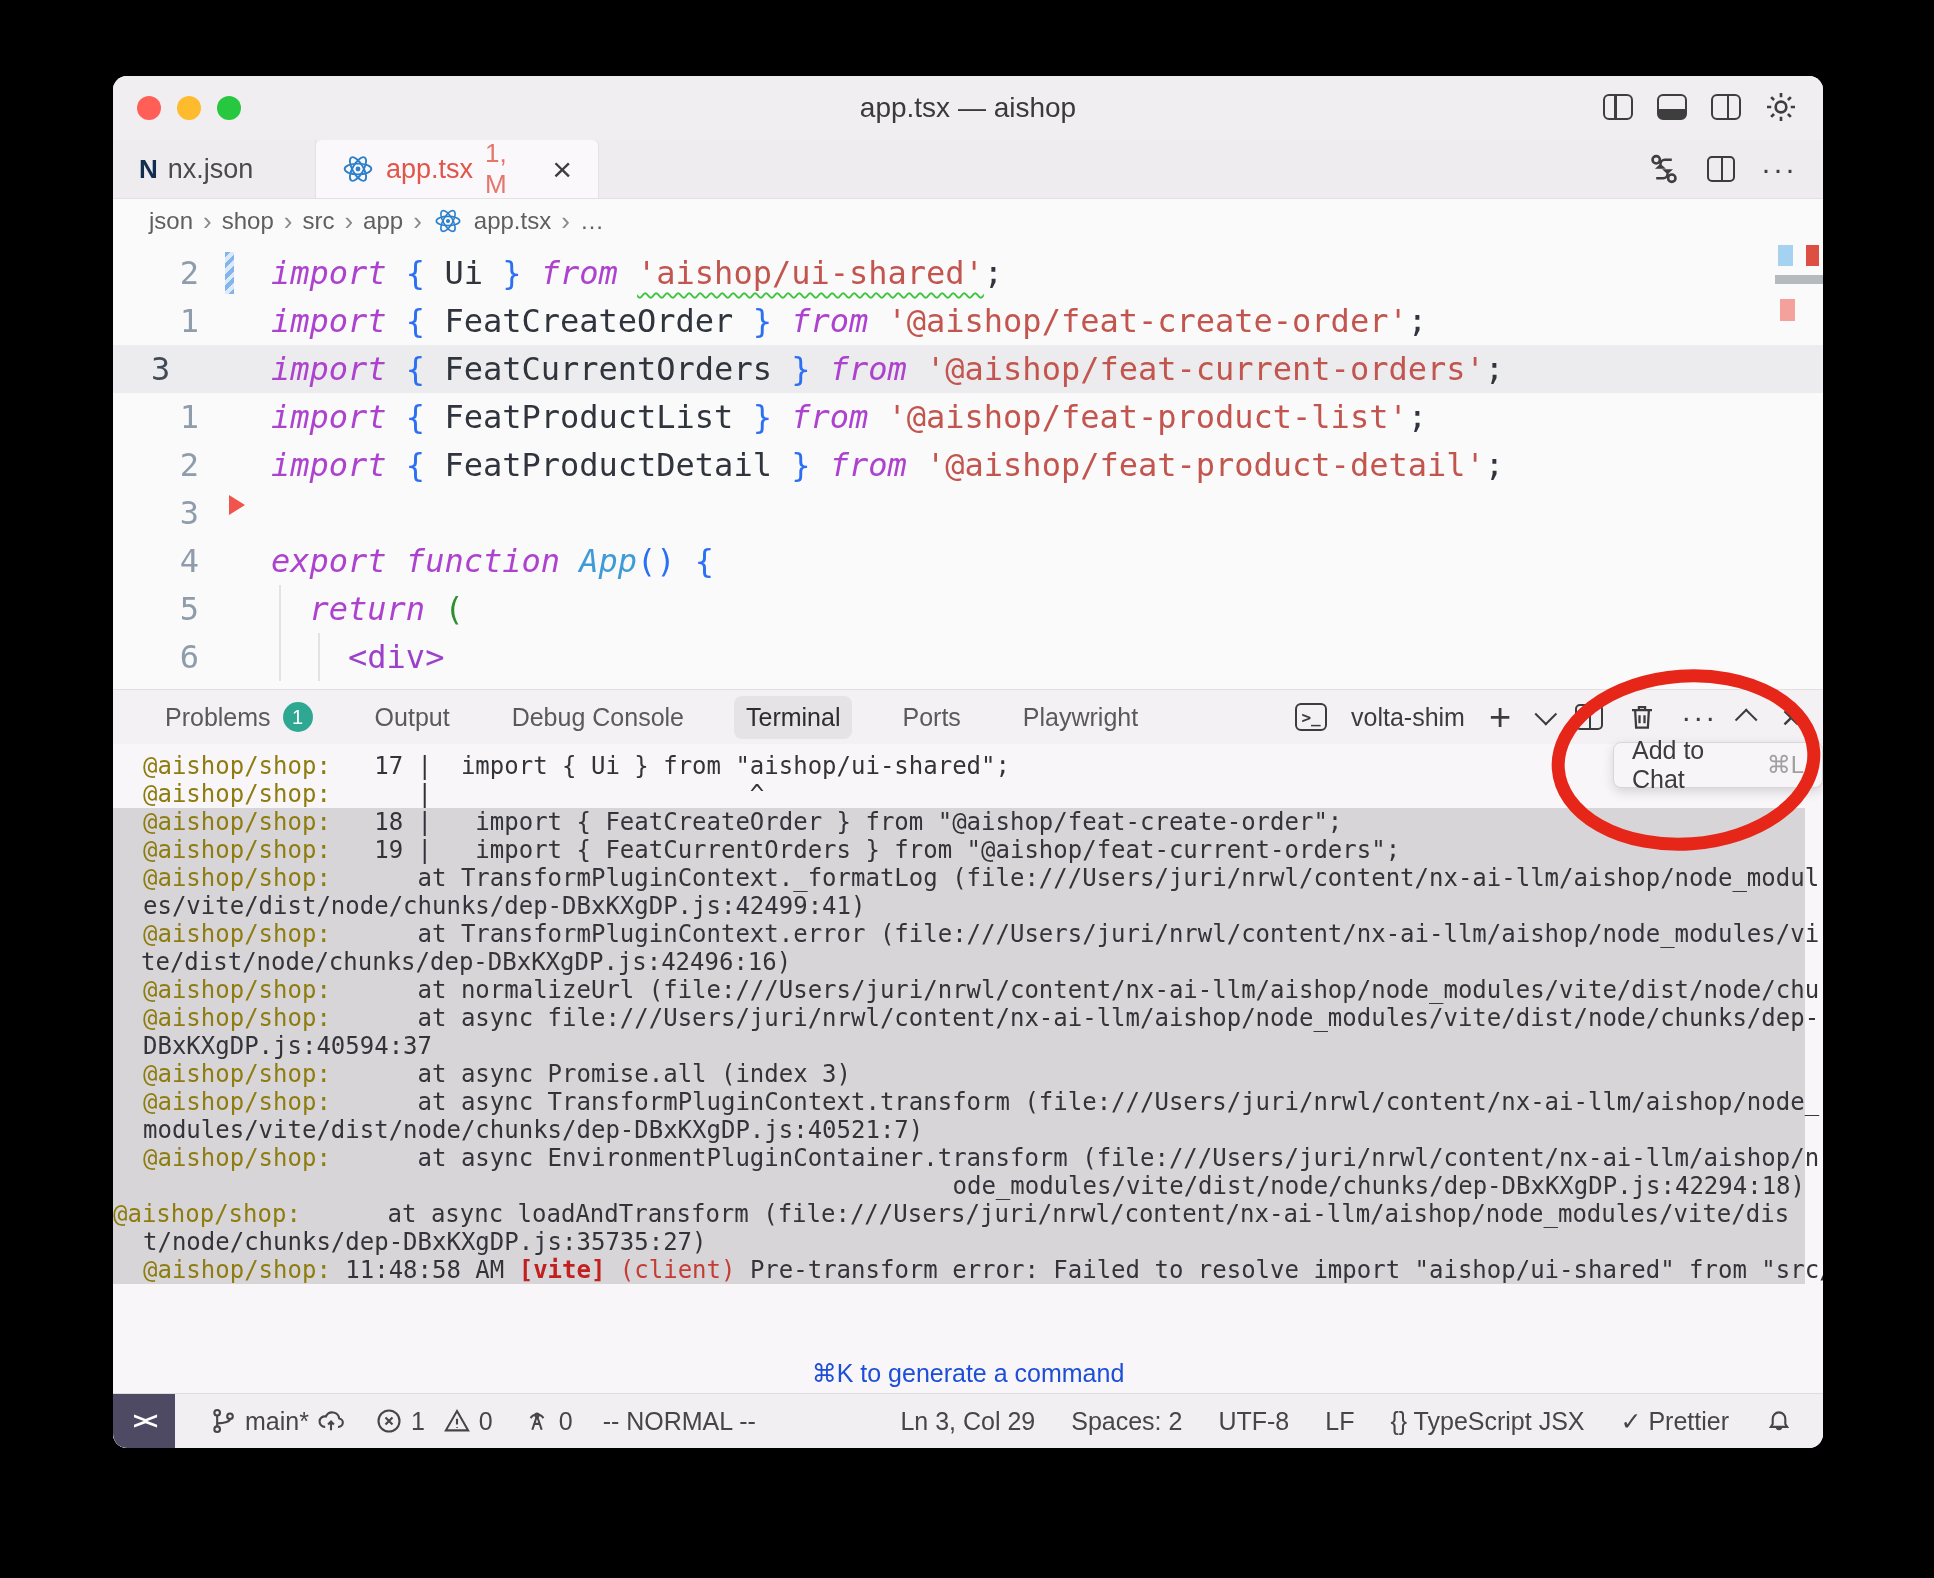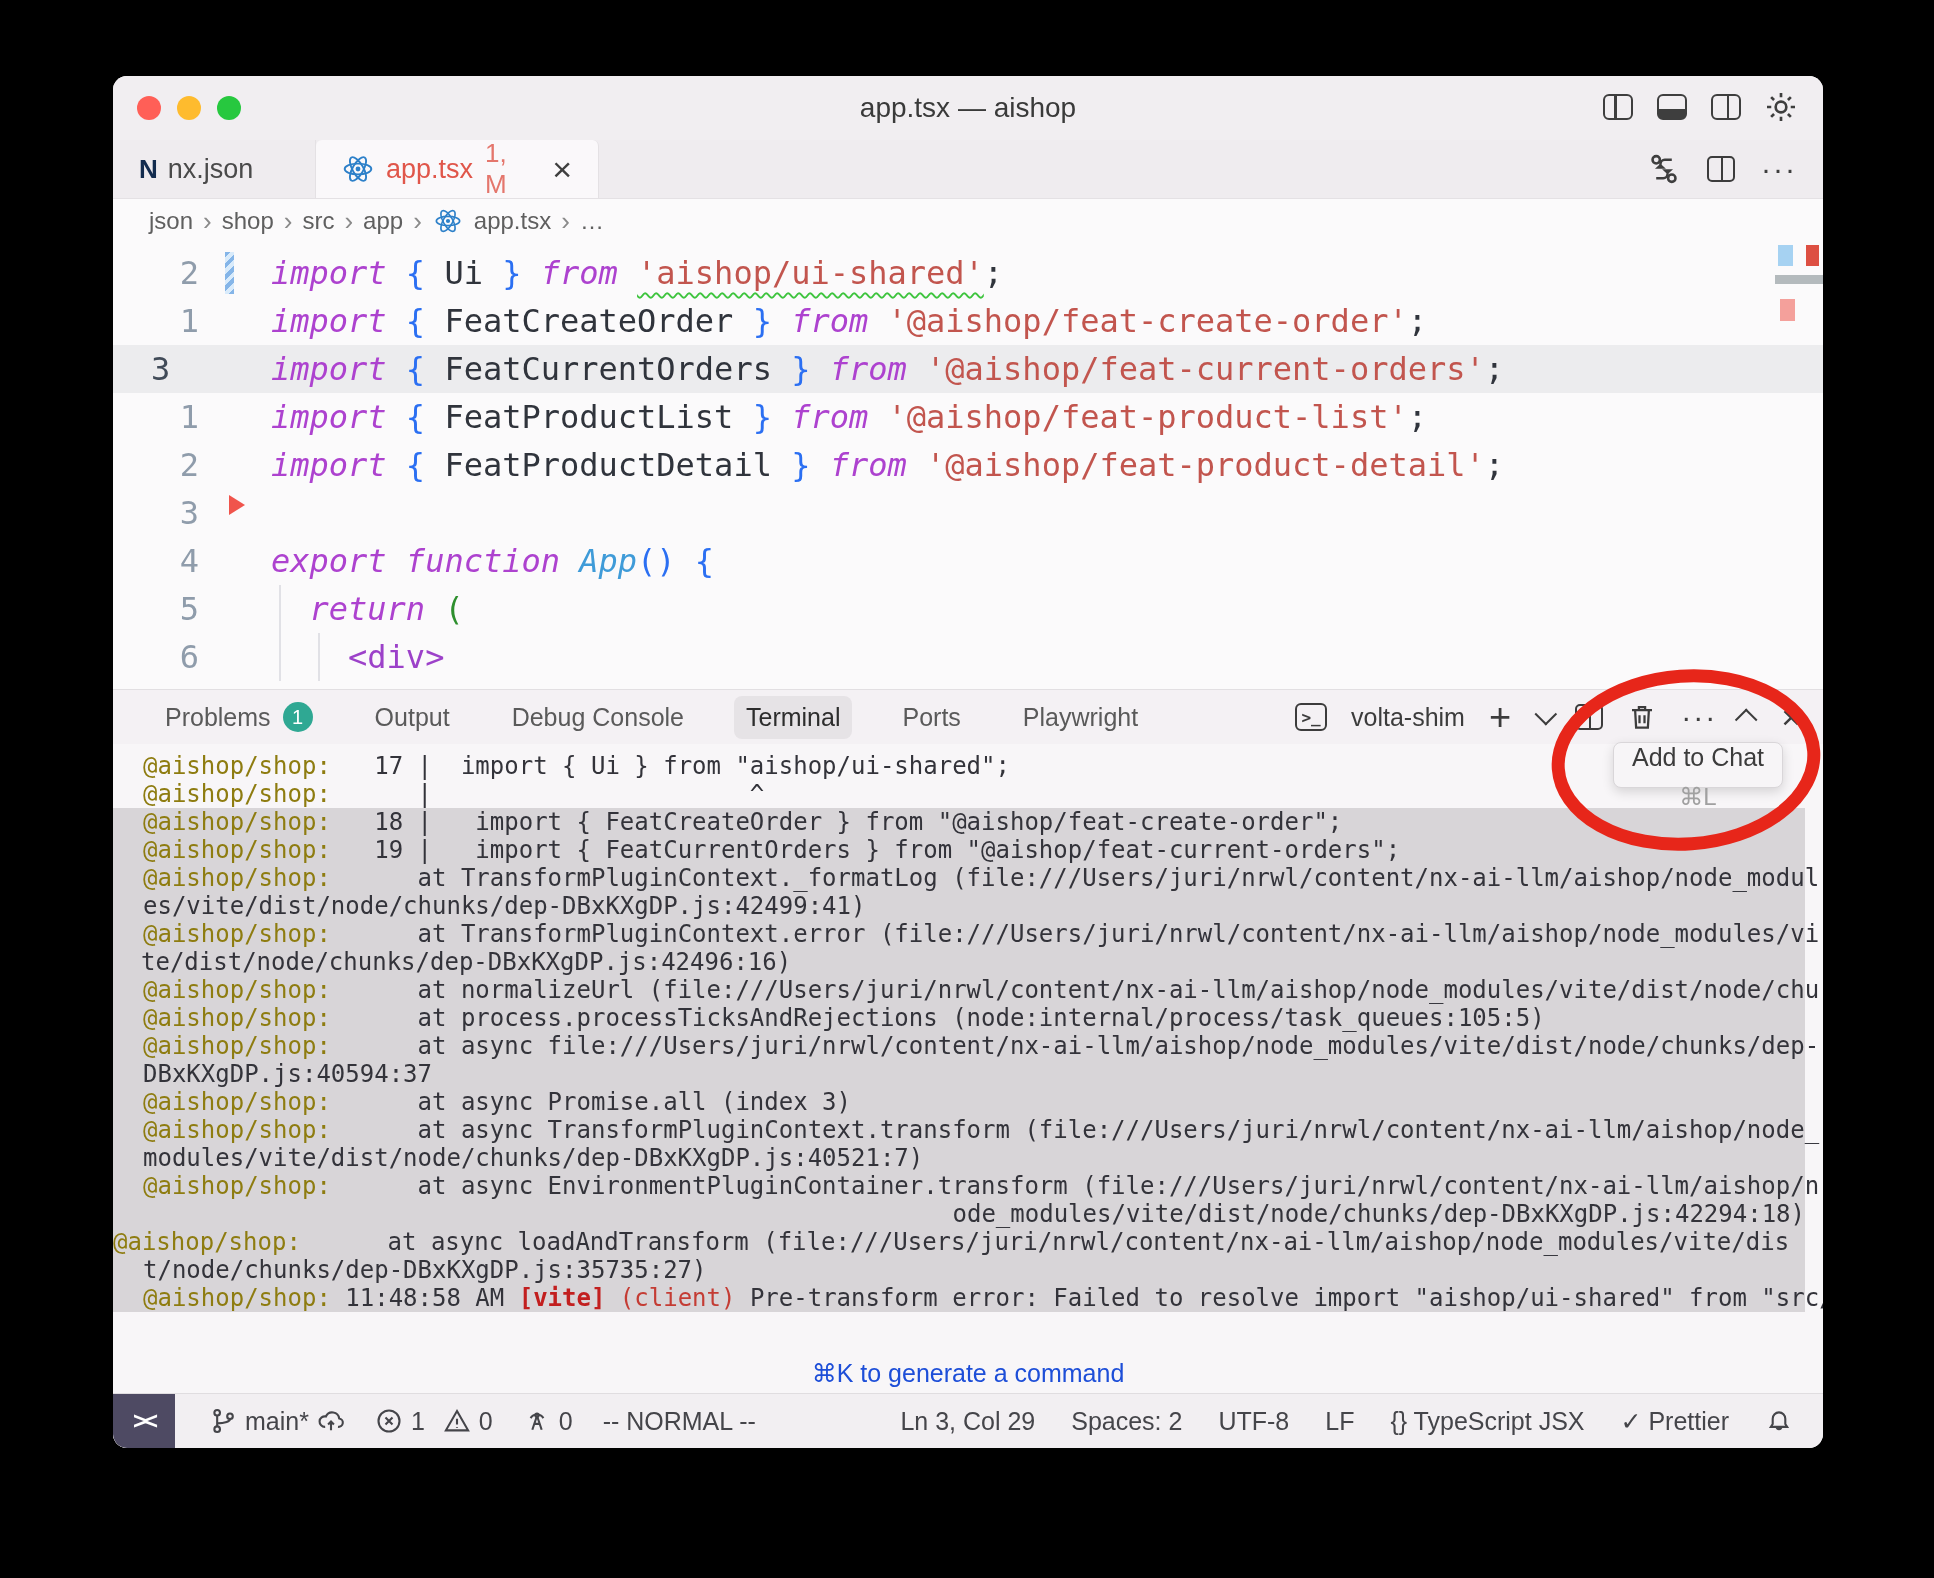--- a/index.html
+++ b/index.html
@@ -86,21 +86,21 @@
   .term-hint{position:absolute;left:0;right:0;bottom:6px;text-align:center;font-size:25px;color:#1d4ed8;font-family:"Liberation Sans",sans-serif;}
 
   
   .statusbar{height:54px;background:#f2eff2;border-top:1px solid #e0dde0;display:flex;align-items:center;flex:none;font-size:25px;color:#45454a;}
   .sb-left{display:flex;align-items:center;gap:30px;}
   .sb-right{margin-left:auto;display:flex;align-items:center;gap:36px;padding-right:30px;}
   .remote{width:62px;height:54px;background:#4e4a63;color:#fff;display:flex;align-items:center;justify-content:center;font-size:24px;font-weight:700;letter-spacing:-3px;border-bottom-left-radius:14px;margin-right:4px;}
   .sb-item{display:flex;align-items:center;gap:8px;}
 
   
-  .tooltip{position:absolute;left:1500px;top:666px;height:44px;background:#f7f5f7;border:1px solid #d9d6d9;border-radius:8px;display:flex;align-items:center;gap:11px;padding:0 18px;box-shadow:0 4px 12px rgba(0,0,0,.14);z-index:5;flex-direction:column;}
+  .tooltip{position:absolute;left:1500px;top:666px;height:44px;background:#f7f5f7;border:1px solid #d9d6d9;border-radius:8px;display:flex;align-items:center;gap:30px;padding:0 18px;box-shadow:0 4px 12px rgba(0,0,0,.14);z-index:5;}
   .tooltip .tt-label{font-size:25px;color:#3c3c3c;}
   .tooltip .tt-key{font-size:24px;color:#a0a0a0;}
   .annotation{position:absolute;left:1421px;top:582px;width:310px;height:210px;z-index:6;pointer-events:none;}
   svg.ico{display:block;}
 </style>
 </head>
 <body>
 
 <div class="window">
 
@@ -239,21 +239,20 @@
     <div>
         <div class="term-line" style="padding-left: 30px;"><span class="tm-p">@aishop/shop:</span><span class="tm-t">   17 |  import { Ui } from "aishop/ui-shared";</span></div>
         <div class="term-line" style="padding-left: 30px;"><span class="tm-p">@aishop/shop:</span><span class="tm-t">      |                      ^</span></div>
         <div class="term-line sel" style="padding-left: 30px;"><span class="tm-p">@aishop/shop:</span><span class="tm-t">   18 |   import { FeatCreateOrder } from "@aishop/feat-create-order";</span></div>
         <div class="term-line sel" style="padding-left: 30px;"><span class="tm-p">@aishop/shop:</span><span class="tm-t">   19 |   import { FeatCurrentOrders } from "@aishop/feat-current-orders";</span></div>
         <div class="term-line sel" style="padding-left: 30px;"><span class="tm-p">@aishop/shop:</span><span class="tm-t">      at TransformPluginContext._formatLog (file:///Users/juri/nrwl/content/nx-ai-llm/aishop/node_modul</span></div>
         <div class="term-line sel" style="padding-left: 30px;"><span class="tm-t">es/vite/dist/node/chunks/dep-DBxKXgDP.js:42499:41)</span></div>
         <div class="term-line sel" style="padding-left: 30px;"><span class="tm-p">@aishop/shop:</span><span class="tm-t">      at TransformPluginContext.error (file:///Users/juri/nrwl/content/nx-ai-llm/aishop/node_modules/vi</span></div>
         <div class="term-line sel" style="padding-left: 28px;"><span class="tm-t">te/dist/node/chunks/dep-DBxKXgDP.js:42496:16)</span></div>
         <div class="term-line sel" style="padding-left: 30px;"><span class="tm-p">@aishop/shop:</span><span class="tm-t">      at normalizeUrl (file:///Users/juri/nrwl/content/nx-ai-llm/aishop/node_modules/vite/dist/node/chu</span></div>
-        <div class="term-line sel" style="padding-left: 30px;"><span class="tm-p">@aishop/shop:</span><span class="tm-t">      at process.processTicksAndRejections (node:internal/process/task_queues:105:5)</span></div>
         <div class="term-line sel" style="padding-left: 30px;"><span class="tm-p">@aishop/shop:</span><span class="tm-t">      at async file:///Users/juri/nrwl/content/nx-ai-llm/aishop/node_modules/vite/dist/node/chunks/dep-</span></div>
         <div class="term-line sel" style="padding-left: 30px;"><span class="tm-t">DBxKXgDP.js:40594:37</span></div>
         <div class="term-line sel" style="padding-left: 30px;"><span class="tm-p">@aishop/shop:</span><span class="tm-t">      at async Promise.all (index 3)</span></div>
         <div class="term-line sel" style="padding-left: 30px;"><span class="tm-p">@aishop/shop:</span><span class="tm-t">      at async TransformPluginContext.transform (file:///Users/juri/nrwl/content/nx-ai-llm/aishop/node_</span></div>
         <div class="term-line sel" style="padding-left: 30px;"><span class="tm-t">modules/vite/dist/node/chunks/dep-DBxKXgDP.js:40521:7)</span></div>
         <div class="term-line sel" style="padding-left: 30px;"><span class="tm-p">@aishop/shop:</span><span class="tm-t">      at async EnvironmentPluginContainer.transform (file:///Users/juri/nrwl/content/nx-ai-llm/aishop/n</span></div>
         <div class="term-line sel" style="padding-left: 30px; text-align: right;"><span class="tm-t">ode_modules/vite/dist/node/chunks/dep-DBxKXgDP.js:42294:18)</span></div>
         <div class="term-line sel" style=""><span class="tm-p">@aishop/shop:</span><span class="tm-t">      at async loadAndTransform (file:///Users/juri/nrwl/content/nx-ai-llm/aishop/node_modules/vite/dis</span></div>
         <div class="term-line sel" style="padding-left: 30px;"><span class="tm-t">t/node/chunks/dep-DBxKXgDP.js:35735:27)</span></div>
         <div class="term-line sel" style="padding-left: 30px;"><span class="tm-p">@aishop/shop:</span><span class="tm-t"> 11:48:58 AM </span><span class="tm-eb">[vite]</span><span class="tm-t"> </span><span class="tm-e">(client)</span><span class="tm-t"> Pre-transform error: Failed to resolve import "aishop/ui-shared" from "src/</span></div>

